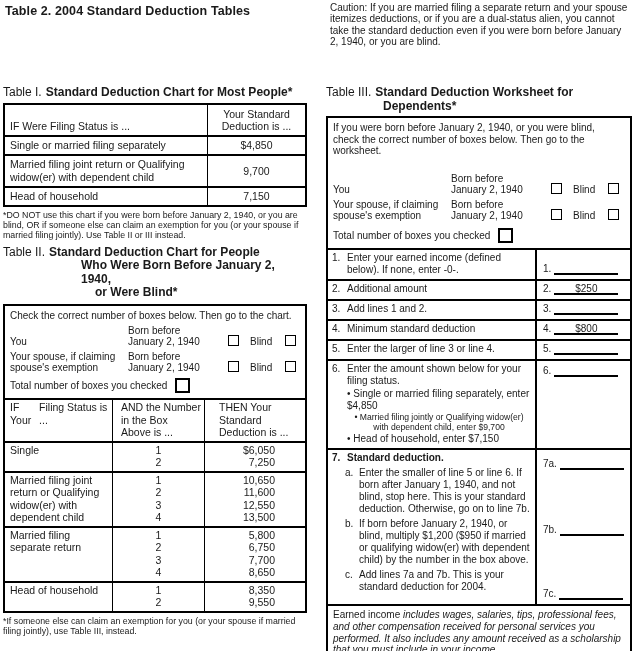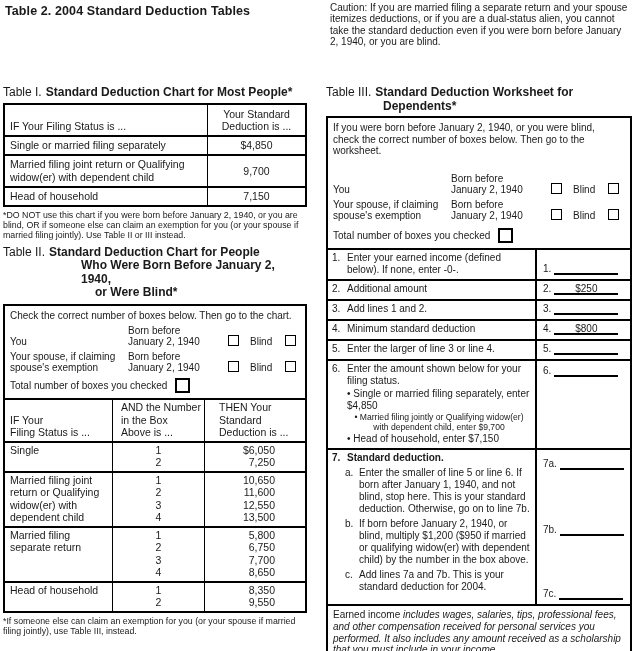--- a/index.html
+++ b/index.html
@@ -45,21 +45,21 @@
   .cb { width:11px; height:11px; border:1.5px solid #000; flex:none; margin:0 0 1px 8px; background:#fff; }
   .cbblind { width:27px; margin-left:11px; }
   .cbtotal { display:flex; align-items:center; margin-top:5px; }
   .cbbig { width:15px; height:15px; border:2px solid #000; flex:none; margin-left:8px; background:#fff; }
   .gapbig .cbrow:first-of-type { margin-top:12px; }
 
   
   .t2chart { border-top:2px solid #000; font-size:10.5px; }
   .t2row { display:flex; border-top:2px solid #000; }
   .t2row:first-child { border-top:none; }
-  .c1 { width:108px; border-right:1.5px solid #000; padding:1px 3px 2px 5px; line-height:12.5px; display:flex; flex-direction:column; }
+  .c1 { width:108px; border-right:1.5px solid #000; padding:1px 3px 2px 5px; line-height:12.5px; display:flex; flex-direction:row; }
   .c2 { width:92px;  border-right:1.5px solid #000; padding:1px 0 2px 0; line-height:12.5px; }
   .c3 { flex:1; padding:1px 0 2px 0; line-height:12.5px; }
   .t2chead .c1 { justify-content:flex-end; min-height:40px; }
   .t2chead .c2 { padding-left:8px; }
   .t2chead .c3 { padding-left:14px; }
   .numcol  { text-align:center; }
   .amtcol  { text-align:right;  padding-right:30px; }
 
   
   .t3box { border:2px solid #000; margin-top:3px; }
@@ -101,21 +101,21 @@
   <div class="caution">Caution: If you are married filing a separate return and your spouse itemizes deductions, or if you are a dual-status alien, you cannot take the standard deduction even if you were born before January 2, 1940, or you are blind.</div>
 
   <div class="col left">
 
     <div class="tbl-heading">
       <span class="hlabel">Table I.</span><span class="hbold">Standard Deduction Chart for Most People*</span>
     </div>
 
     <div class="t1box">
       <div class="t1row t1head">
-        <div class="t1c1">IF Your Filing Status is ...</div>
+        <div class="t1c1">IF Were Filing Status is ...</div>
         <div class="t1c2">Your Standard Deduction is ...</div>
       </div>
       <div class="t1row">
         <div class="t1c1">Single or married filing separately</div>
         <div class="t1c2">$4,850</div>
       </div>
       <div class="t1row">
         <div class="t1c1">Married filing joint return or Qualifying widow(er) with dependent child</div>
         <div class="t1c2">9,700</div>
       </div>

